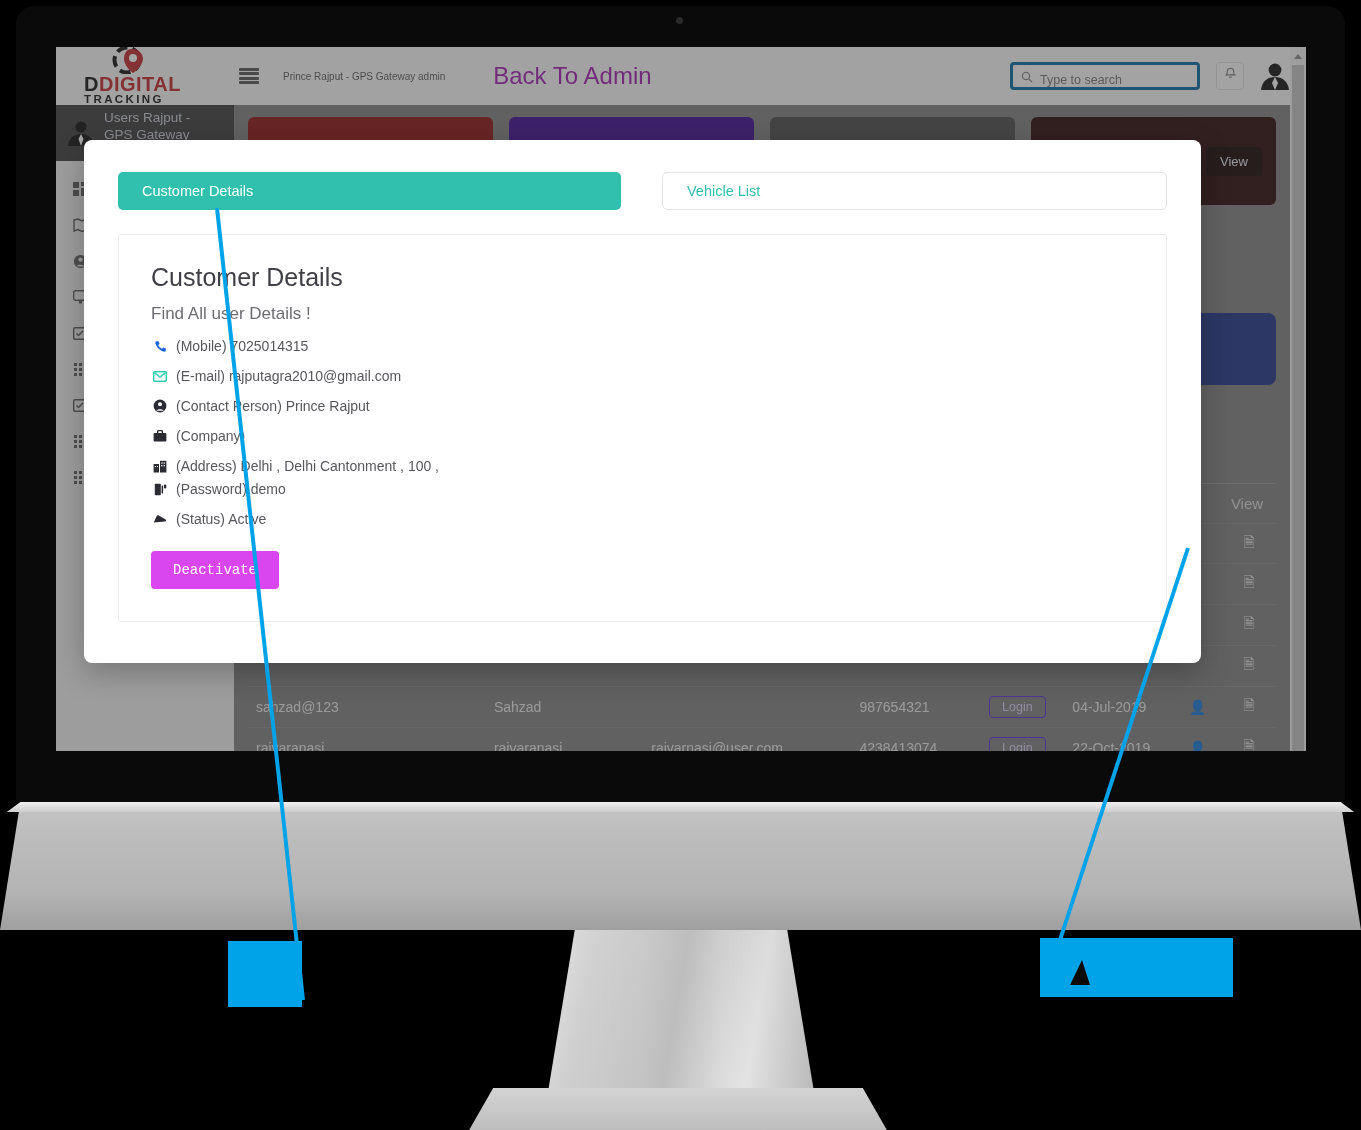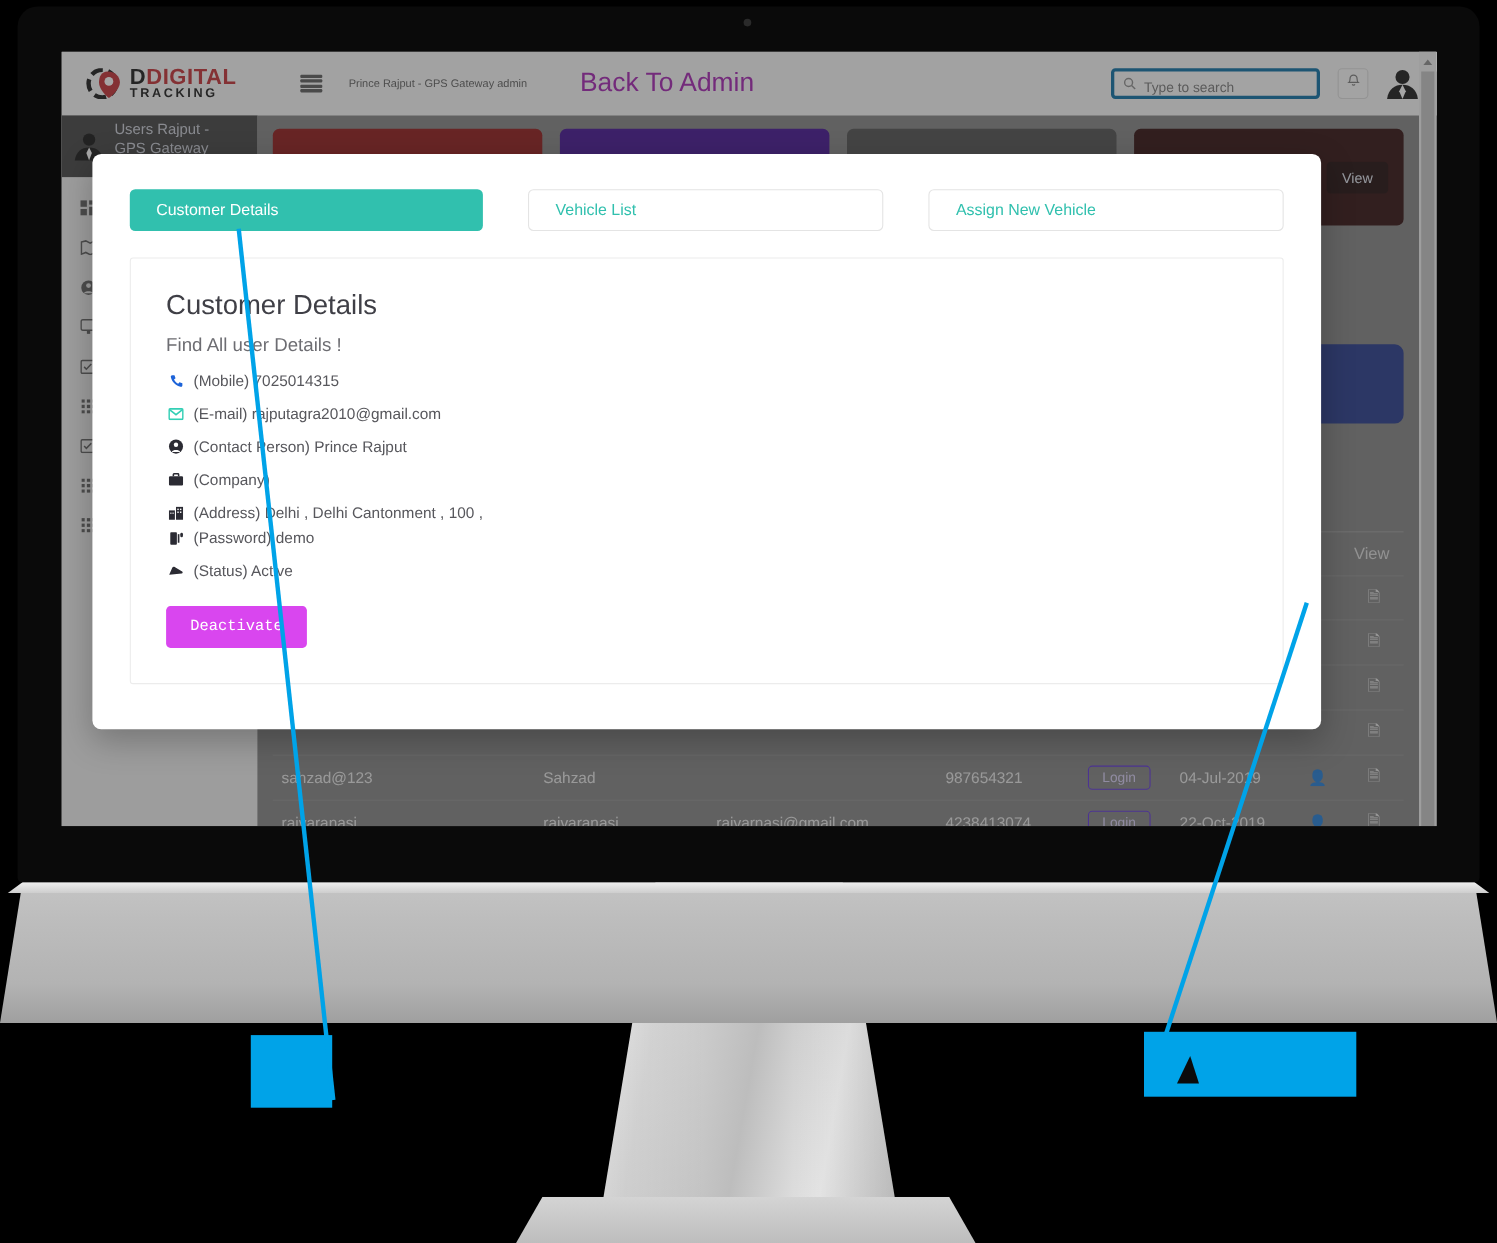--- a/index.html
+++ b/index.html
@@ -55,21 +55,21 @@
     position: absolute; left: 468px; top: 1088px; width: 420px; height: 44px;
     background: linear-gradient(180deg,#d4d4d4,#bcbcbc);
     clip-path: polygon(6% 0%, 94% 0%, 100% 100%, 0% 100%);
   }
 
   
   .topbar {
     position: absolute; left: 0; top: 0; width: 1250px; height: 58px;
     background: #f7f7f7; display: flex; align-items: center;
   }
-  .logo { margin-left: 22px; display: flex; align-items: center; }
+  .logo { margin-left: 22px; display: flex; align-items: center; flex-direction: column; }
   .logo-mark { width: 34px; height: 28px; position: relative; }
   .logo-text { margin-left: 6px; line-height: 1; }
   .logo-top { font-size: 20px; font-weight: bold; letter-spacing: .5px; color: #c1272d; }
   .logo-top .dg { color: #111; }
   .logo-bot { font-size: 11.5px; font-weight: bold; letter-spacing: 2.4px; color: #111; }
 
   .burger { margin-left: 58px; width: 20px; height: 16px; display:flex; flex-direction:column; justify-content: space-between; }
   .burger i { display:block; height: 2.6px; background:#555; border-radius:1px; }
 
   .acct-name { margin-left: 24px; font-size: 10px; color: #5b5b5b; white-space: nowrap; }
@@ -466,21 +466,21 @@
           <span class="c-mail"></span>
           <span class="c-phone">987654321</span>
           <span class="c-login"><span class="login-pill">Login</span></span>
           <span class="c-date">04-Jul-2019</span>
           <span class="c-ic">👤</span>
           <span class="c-view">🗎</span>
         </div>
         <div class="bg-row">
           <span class="c-user">rajvaranasi</span>
           <span class="c-name">rajvaranasi</span>
-          <span class="c-mail">rajvarnasi@gmail.com</span>
+          <span class="c-mail">rajvarnasi@user.com</span>
           <span class="c-phone">4238413074</span>
           <span class="c-login"><span class="login-pill">Login</span></span>
           <span class="c-date">22-Oct-2019</span>
           <span class="c-ic">👤</span>
           <span class="c-view">🗎</span>
         </div>
       </div>
     </div>
 
     <div class="vscroll">
@@ -492,23 +492,20 @@
 
     <div class="dim"></div>
 
     <div class="modal-outer">
       <div class="tabs">
         <div class="tab active">
           <span>Customer Details</span>
         </div>
         <div class="tab idle">
           <span>Vehicle List</span>
-        </div>
-        <div class="tab idle">
-          <span>Assign New Vehicle</span>
         </div>
       </div>
 
       <div class="modal-inner">
         <h2 class="cd-title">Customer Details</h2>
         <div class="cd-sub">Find All user Details !</div>
 
         <div class="cd-list">
           <div class="cd-row">
             <span class="cd-ico">

